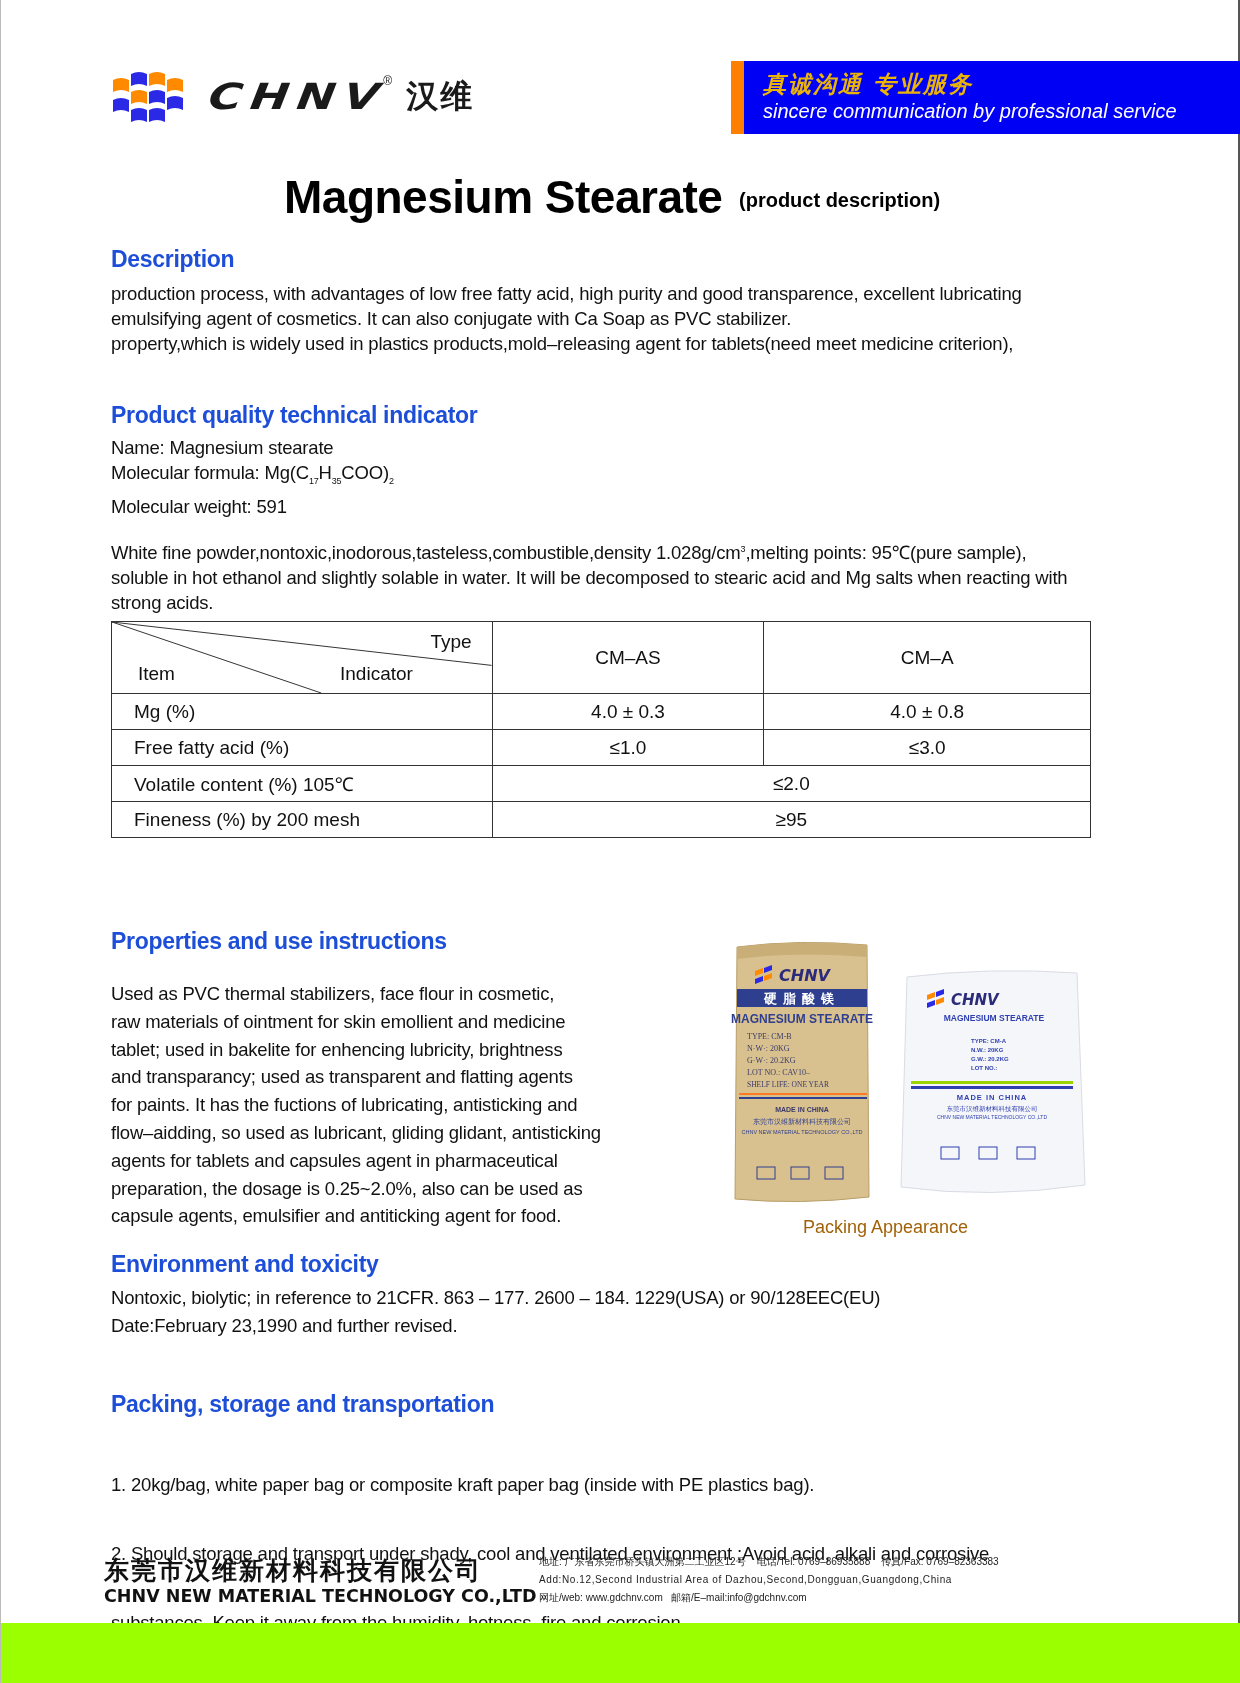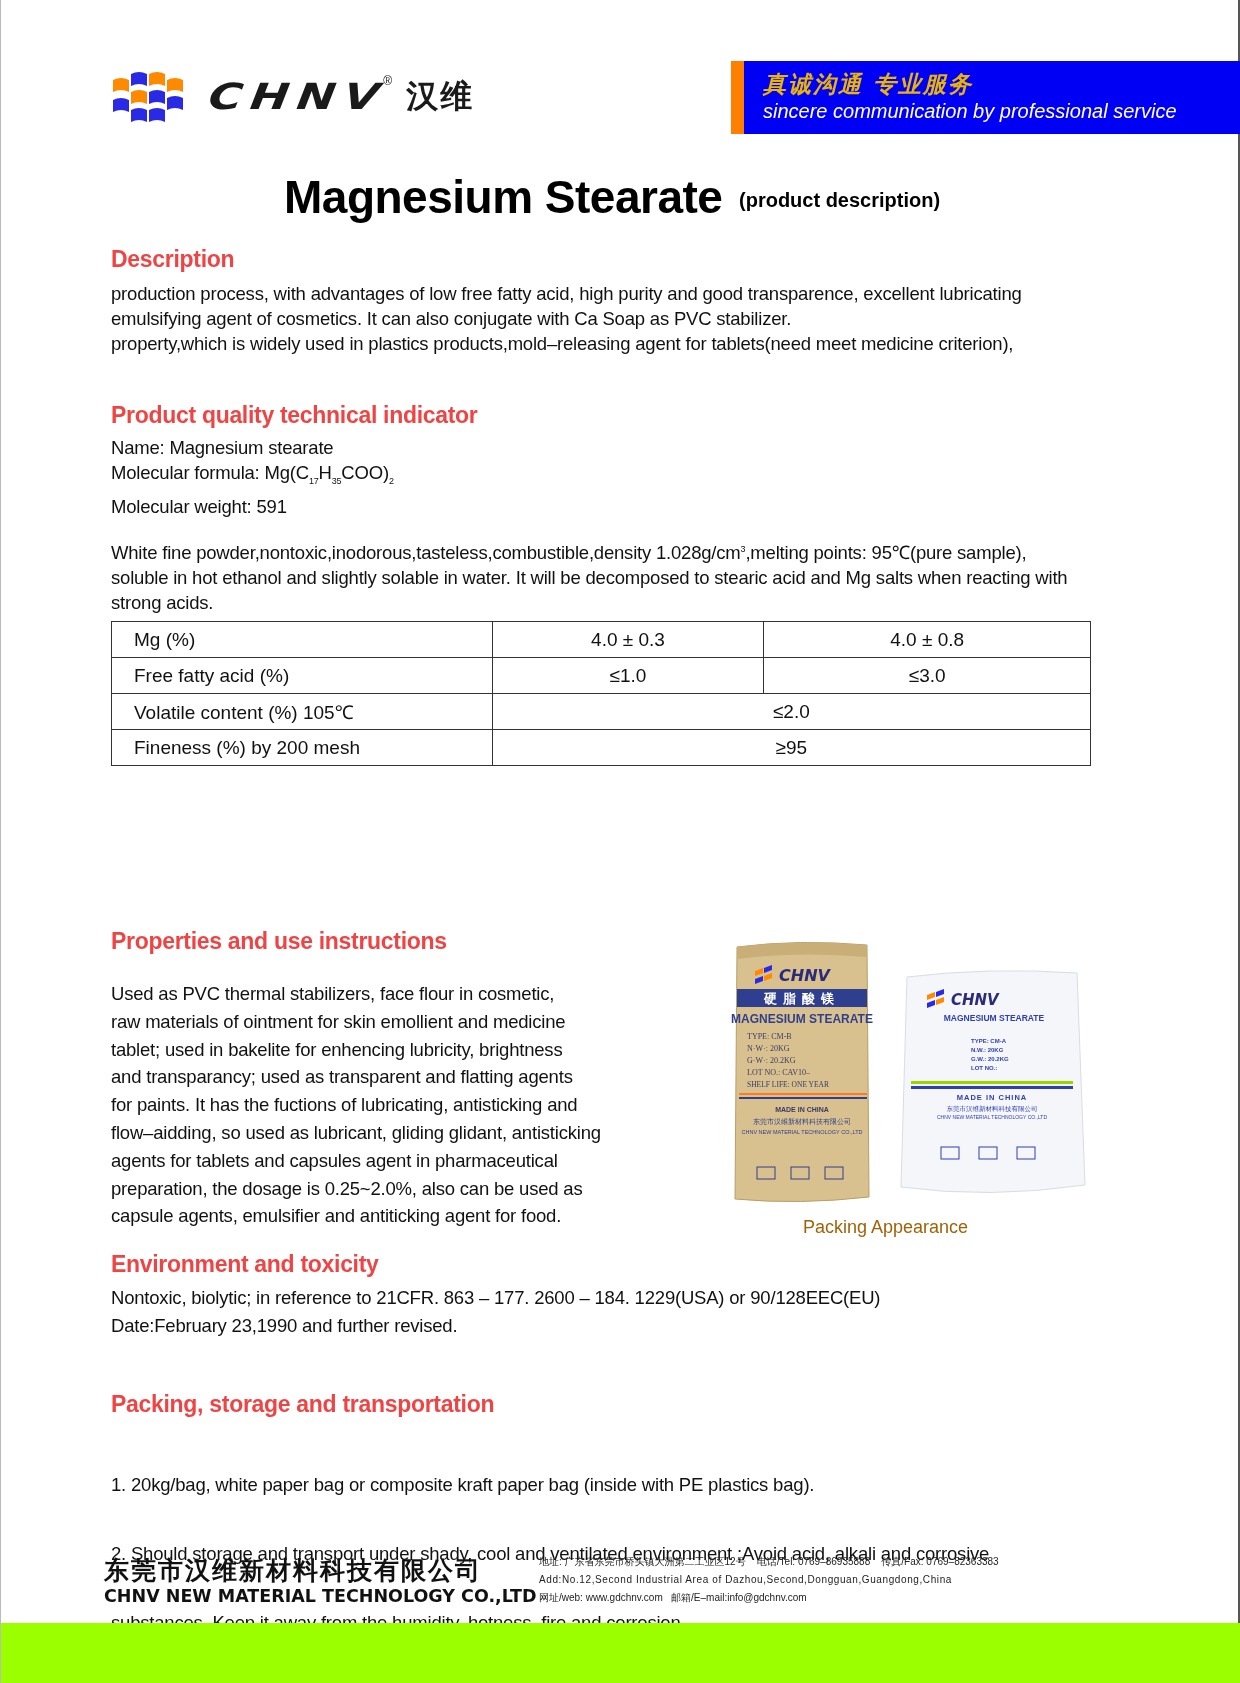--- a/index.html
+++ b/index.html
@@ -17,21 +17,21 @@
   .slogan { position: absolute; left: 730px; top: 61px; width: 510px; height: 73px; background: #0000f5; }
   .slogan-bar { position: absolute; left: 0; top: 0; width: 13px; height: 73px; background: #ff7f00; }
   .slogan-cn { position: absolute; left: 32px; top: 8px; color: #eab308; font-size: 23px; font-weight: bold; font-style: italic; letter-spacing: 2px; font-family: "DejaVu Sans", sans-serif; }
   .slogan-en { position: absolute; left: 32px; top: 39px; color: #fff; font-size: 20px; font-style: italic; font-family: "Liberation Sans", sans-serif; }
 
   
   .title { position: absolute; left: 283px; top: 170px; font-size: 46px; font-weight: bold; letter-spacing: -0.5px; color: #000; white-space: nowrap; }
   .subtitle { position: absolute; left: 738px; top: 189px; font-size: 20px; font-weight: bold; color: #000; white-space: nowrap; }
 
   
-  .h2 { position: absolute; left: 110px; font-size: 23px; font-weight: bold; color: #ef4444; letter-spacing: -0.3px; white-space: nowrap; }
+  .h2 { position: absolute; left: 110px; font-size: 23px; font-weight: bold; color: #1d4ed8; letter-spacing: -0.3px; white-space: nowrap; }
   .para { position: absolute; left: 110px; font-size: 18.5px; line-height: 25px; color: #111; letter-spacing: -0.2px; }
   .line { white-space: nowrap; }
 
   
   .spec-table { position: absolute; left: 110px; top: 621px; width: 980px; border-collapse: collapse; font-size: 19px; }
   .spec-table td { border: 1.5px solid #333; height: 36px; padding: 0 22px; }
   .spec-table .c { text-align: center; }
   .spec-table .hdr { height: 72px; position: relative; padding: 0; }
   .diag { position: absolute; left: 0; top: 0; width: 100%; height: 100%; }
   .hdr-type { position: absolute; right: 20px; top: 9px; }
@@ -100,20 +100,33 @@
     <div class="line">strong acids.</div>
   </div>
 
   <table class="spec-table">
     <colgroup>
         <col style="width:381px">
         <col style="width:272px">
         <col style="width:327px">
       </colgroup>
     <tbody>
+        <tr>
+      <td class="hdr">
+        <svg class="diag" viewBox="0 0 381 72" preserveAspectRatio="none">
+          <line x1="0" y1="0" x2="381" y2="44" stroke="#333" stroke-width="1"></line>
+          <line x1="0" y1="0" x2="210" y2="72" stroke="#333" stroke-width="1"></line>
+        </svg>
+        <span class="hdr-type">Type</span>
+        <span class="hdr-item">Item</span>
+        <span class="hdr-ind">Indicator</span>
+      </td>
+      <td class="c">CM–AS</td>
+      <td class="c">CM–A</td>
+    </tr>
     <tr>
       <td>Mg (%)</td>
       <td class="c">4.0 ± 0.3</td>
       <td class="c">4.0 ± 0.8</td>
     </tr>
     <tr>
       <td>Free fatty acid (%)</td>
       <td class="c">≤1.0</td>
       <td class="c">≤3.0</td>
     </tr>

